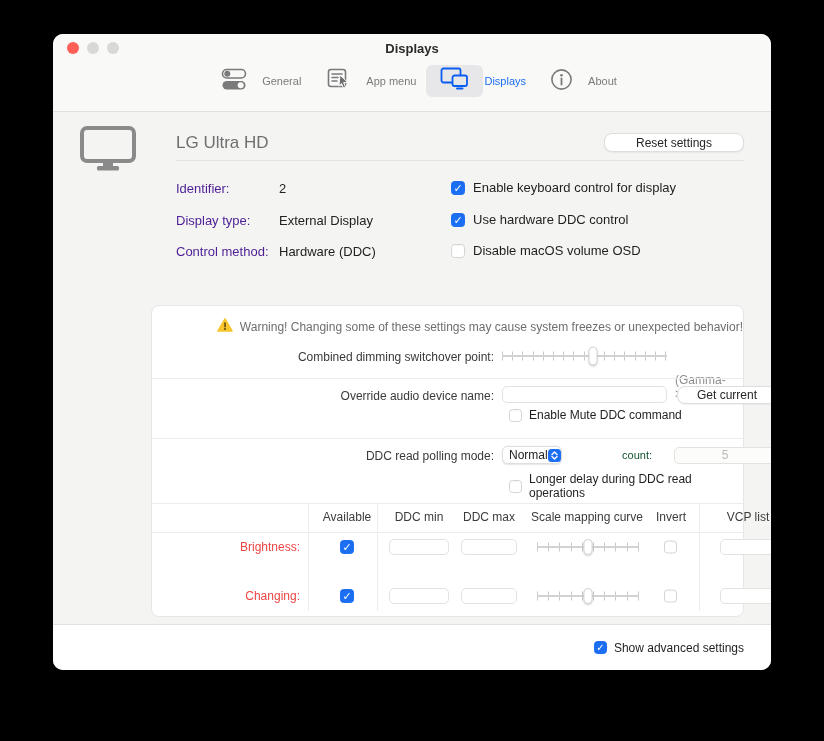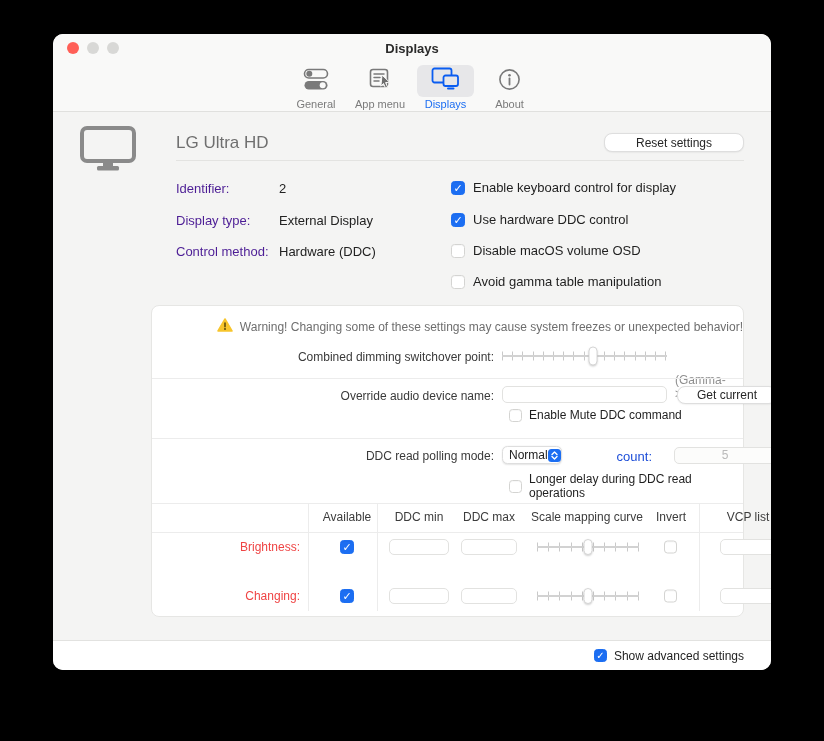--- a/index.html
+++ b/index.html
@@ -17,21 +17,21 @@
   
   .titlebar{position:absolute;left:0;top:0;right:0;height:28px;background:#f9f9f8;}
   .traffic{position:absolute;left:14px;top:8px;display:flex;gap:8px;}
   .light{width:12px;height:12px;border-radius:50%;}
   .light.close{background:#ff5f57;}
   .light.dim{background:#d8d8d6;}
   .win-title{position:absolute;left:0;right:0;top:0;height:28px;line-height:30px;text-align:center;
     font-size:13px;font-weight:700;color:#2b2b2b;}
   .toolbar{position:absolute;left:0;top:28px;right:0;height:50px;background:#f9f9f8;
     border-bottom:1px solid #e0e0de;display:flex;justify-content:center;align-items:flex-start;gap:10px;padding-top:3px;box-sizing:border-box;}
-  .tb-item{display:flex;flex-direction:column;align-items:center;gap:1px;cursor:default;}
+  .tb-item{display:flex;flex-direction:row;align-items:center;gap:1px;cursor:default;}
   .tb-iconbox{padding:3px 14px;border-radius:6px;display:flex;align-items:center;justify-content:center;height:26px;}
   .tb-item.selected .tb-iconbox{background:#e7e7e9;}
   .tb-label{font-size:11px;color:#7b7b7b;}
   .tb-item.selected .tb-label{color:var(--accent);}
   
   .content{position:absolute;left:0;top:78px;right:0;bottom:30px;background:#f4f4f3;}
   .monitor-icon{position:absolute;left:27px;top:14px;}
   .display-name{position:absolute;left:123px;top:21px;font-size:17px;color:#6f6f6f;}
   .btn{background:#fff;border:1px solid #dedede;border-radius:8px;font-size:12px;color:#262626;
     display:flex;align-items:center;justify-content:center;box-shadow:0 0.5px 1.5px rgba(0,0,0,.08);box-sizing:border-box;}
@@ -78,21 +78,21 @@
   .cb-inline{position:absolute;display:flex;align-items:center;gap:7px;margin-left:7px;}
   .cb-inline .opt-label{font-size:12px;}
   
   .t-header{position:absolute;font-size:12px;color:#3c3c3c;text-align:center;}
   .v-div{position:absolute;width:1px;background:#ececec;top:197px;bottom:5px;}
   .t-row{position:absolute;left:0;right:0;height:22px;}
   .t-row-label{position:absolute;left:0;width:148px;top:50%;transform:translateY(-50%);
     text-align:right;font-size:12px;color:#ef4444;}
   .t-cell{position:absolute;top:50%;transform:translateY(-50%);}
   
-  .footer{position:absolute;left:0;right:0;bottom:0;height:30px;background:#fff;border-top:1px solid #e2e2e0;
+  .footer{position:absolute;left:0;right:0;bottom:0;height:46px;background:#fff;border-top:1px solid #e2e2e0;
     display:flex;align-items:center;justify-content:flex-end;gap:7px;padding-right:27px;box-sizing:border-box;}
   .footer .opt-label{font-size:12px;}
 </style>
 </head>
 <body>
 
 <div class="window">
 
   <div class="titlebar">
     <div class="traffic">
@@ -178,24 +178,20 @@
       <span class="opt-label">Enable keyboard control for display</span>
     </div>
     <div class="opt-row" style="top:100px">
       <div class="cb checked"></div>
       <span class="opt-label">Use hardware DDC control</span>
     </div>
     <div class="opt-row" style="top:131px">
       <div class="cb"></div>
       <span class="opt-label">Disable macOS volume OSD</span>
     </div>
-    <div class="opt-row" style="top:162px">
-      <div class="cb"></div>
-      <span class="opt-label">Avoid gamma table manipulation</span>
-    </div>
 
     <div class="card">
 
       <div class="warning-row">
         <span>
           <svg width="16" height="14" viewBox="0 0 16 14">
             <path d="M8 1 L15 13 H1 Z" fill="#f7c52c" stroke="#f7c52c" stroke-width="1.5" stroke-linejoin="round"></path>
             <line x1="8" y1="5" x2="8" y2="8.8" stroke="#4a3c06" stroke-width="1.4" stroke-linecap="round"></line>
             <circle cx="8" cy="11" r="0.9" fill="#4a3c06"></circle>
           </svg>
@@ -226,21 +222,21 @@
       <div class="c-label" style="top:143px">DDC read polling mode:</div>
       <div class="dropdown" style="left:350px;top:140px;width:60px;height:18px">
         <span class="dd-value">Normal</span>
         <span class="dd-stepper">
           <svg width="11" height="11" viewBox="0 0 11 11">
             <polyline points="3,4.4 5.5,1.9 8,4.4" fill="none" stroke="#fff" stroke-width="1.4" stroke-linecap="round" stroke-linejoin="round"></polyline>
             <polyline points="3,6.6 5.5,9.1 8,6.6" fill="none" stroke="#fff" stroke-width="1.4" stroke-linecap="round" stroke-linejoin="round"></polyline>
           </svg>
         </span>
       </div>
-      <div style="position:absolute;left:400px;top:143px;width:100px;text-align:right;font-size:13px;color:#1d4ed8">count:</div>
+      <div style="position:absolute;left:400px;top:143px;width:100px;text-align:right;font-size:11px;color:#14532d">count:</div>
       <div class="field disabled" style="position:absolute;left:522px;top:141px;width:102px;height:17px">5</div>
       <div class="cb-inline" style="left:350px;top:166px">
         <div class="cb small"></div>
         <span class="opt-label">Longer delay during DDC read operations</span>
       </div>
 
       <div class="card-divider" style="top:197px"></div>
 
       <div class="t-header" style="left:155px;top:204px;width:80px">Available</div>
       <div class="t-header" style="left:227px;top:204px;width:80px">DDC min</div>

